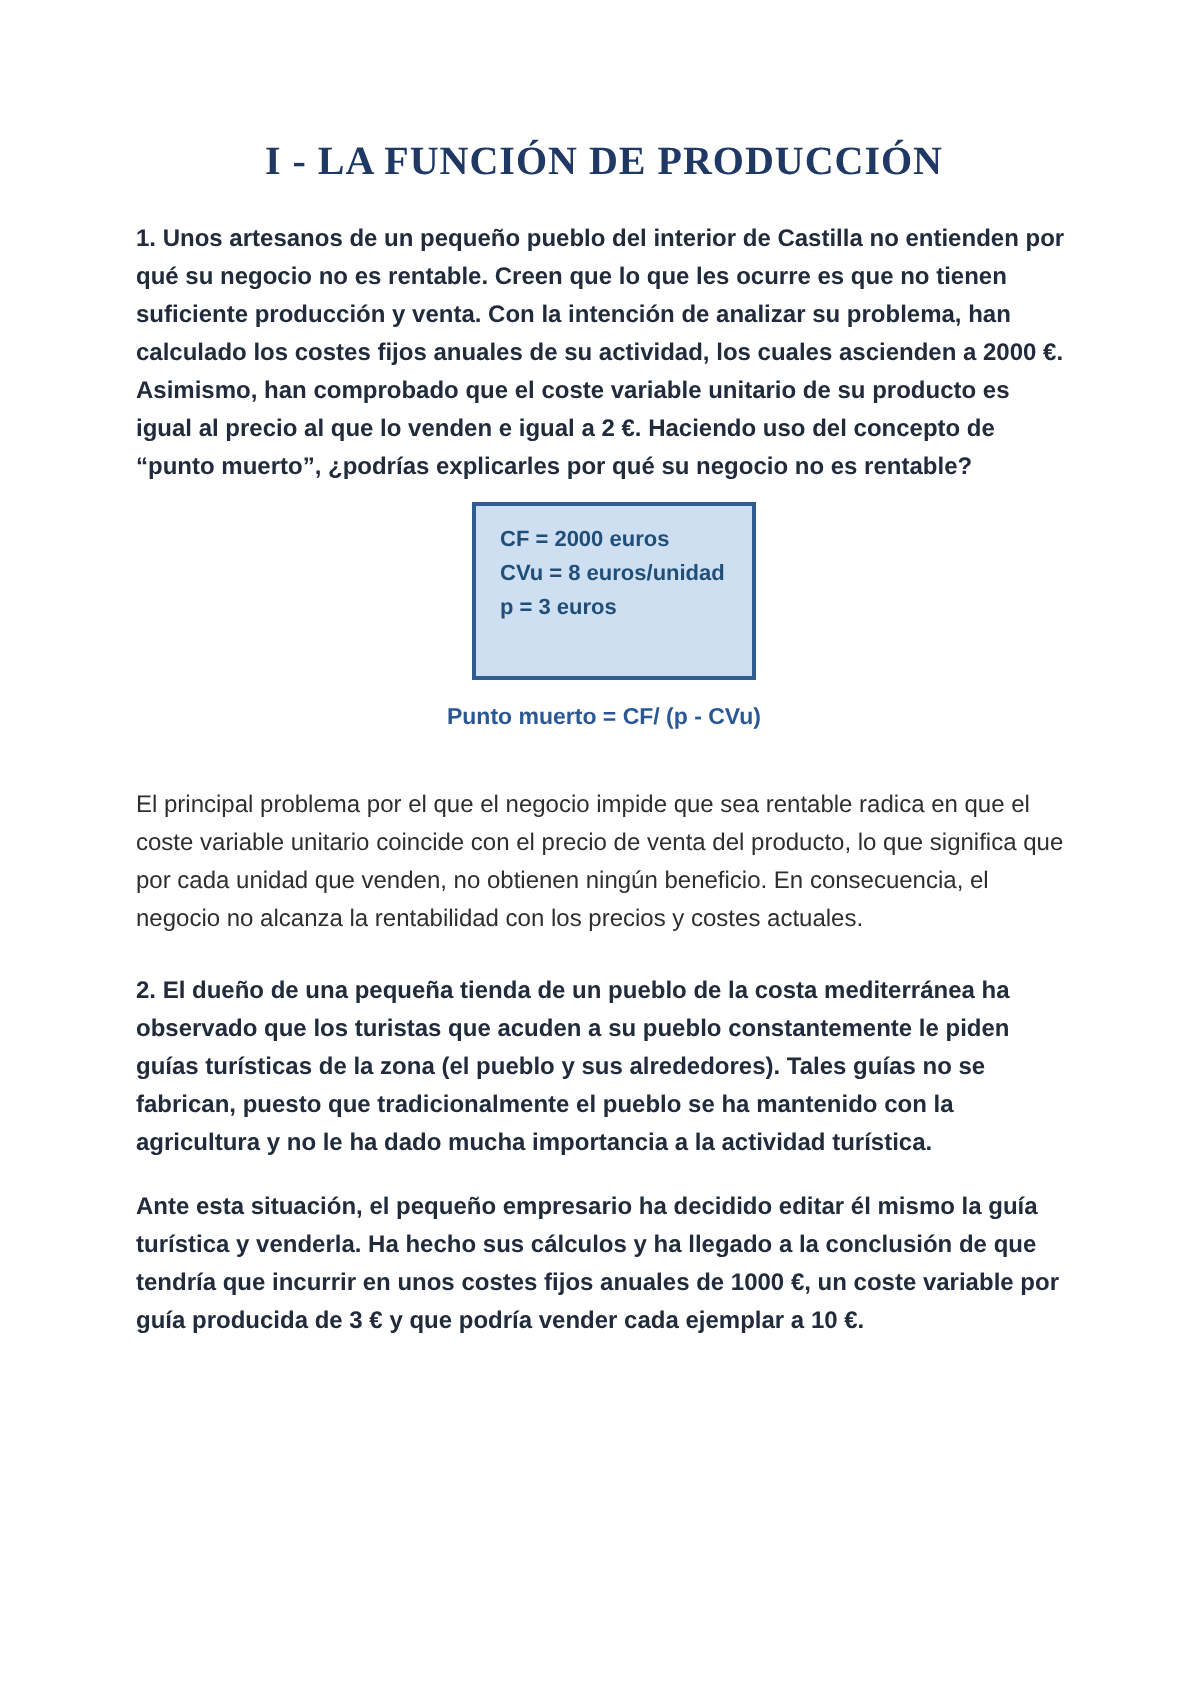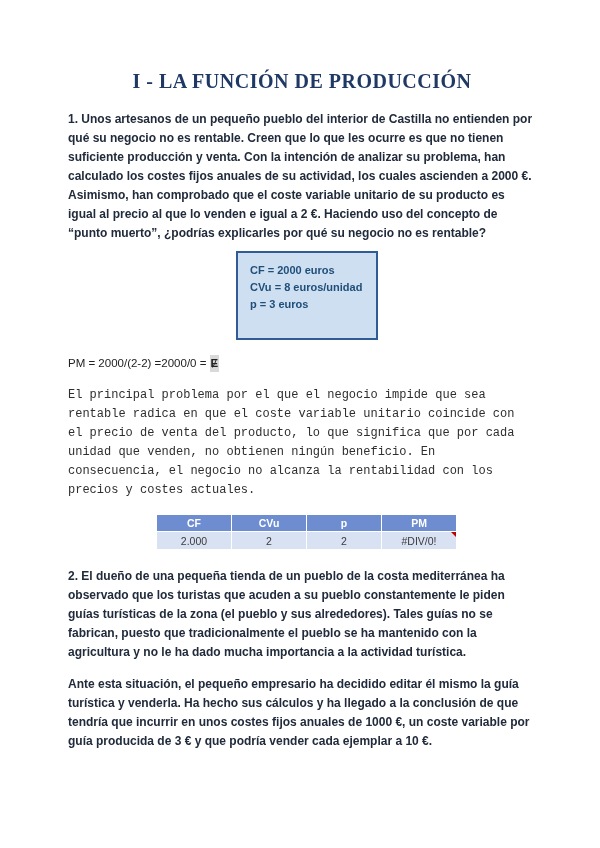--- a/index.html
+++ b/index.html
@@ -26,21 +26,21 @@
     font-size:12px;
     line-height:19px;
     color:#2e2e2e;
     text-align:left;
   }
   .para.bold{
     font-weight:bold;
     color:#212b3b;
   }
   .para + .para{margin-top:13px;}
-  .para.gap-lg{margin-top:14px;font-family:Liberation Mono, monospace;}
+  .para.gap-lg{margin-top:28px;}
   .para.gap-md{margin-top:17px;}
   .formula-box{
     margin:8px 0 0 168px;
     display:inline-block;
     padding:9px 14px 25px 12px;
     background:var(--box-fill,#CEDFF1);
     border:2px solid var(--box-border,#2F5C93);
     font-size:11px;
     line-height:17px;
     font-weight:bold;
@@ -106,42 +106,24 @@
   <h1 class="title">I - LA FUNCIÓN DE PRODUCCIÓN</h1>
 
   <p class="para bold">1. Unos artesanos de un pequeño pueblo del interior de Castilla no entienden por qué su negocio no es rentable. Creen que lo que les ocurre es que no tienen suficiente producción y venta. Con la intención de analizar su problema, han calculado los costes fijos anuales de su actividad, los cuales ascienden a 2000 €. Asimismo, han comprobado que el coste variable unitario de su producto es igual al precio al que lo venden e igual a 2 €. Haciendo uso del concepto de “punto muerto”, ¿podrías explicarles por qué su negocio no es rentable?</p>
 
   <div class="formula-box">
     <div>CF = 2000 euros</div>
     <div>CVu = 8 euros/unidad</div>
     <div>p = 3 euros</div>
   </div>
 
+  <p class="break-even-formula">Punto muerto = CF/ (p - CVu)</p>
 
-  <p class="break-even-calc"><span>PM = 2000/(2-2) =2000/0 = </span><span class="result-chip">Ɇ</span></p>
 
   <p class="para gap-lg">El principal problema por el que el negocio impide que sea rentable radica en que el coste variable unitario coincide con el precio de venta del producto, lo que significa que por cada unidad que venden, no obtienen ningún beneficio. En consecuencia, el negocio no alcanza la rentabilidad con los precios y costes actuales.</p>
 
 
-  <table class="calc-table">
-    <thead>
-      <tr>
-        <th>CF</th>
-        <th>CVu</th>
-        <th>p</th>
-        <th>PM</th>
-      </tr>
-    </thead>
-    <tbody>
-      <tr>
-        <td>2.000</td>
-        <td>2</td>
-        <td>2</td>
-        <td><span>#DIV/0!</span><span class="comment-marker"></span></td>
-      </tr>
-    </tbody>
-  </table>
 
   <p class="para bold gap-md">2. El dueño de una pequeña tienda de un pueblo de la costa mediterránea ha observado que los turistas que acuden a su pueblo constantemente le piden guías turísticas de la zona (el pueblo y sus alrededores). Tales guías no se fabrican, puesto que tradicionalmente el pueblo se ha mantenido con la agricultura y no le ha dado mucha importancia a la actividad turística.</p>
 
   <p class="para bold">Ante esta situación, el pequeño empresario ha decidido editar él mismo la guía turística y venderla. Ha hecho sus cálculos y ha llegado a la conclusión de que tendría que incurrir en unos costes fijos anuales de 1000 €, un coste variable por guía producida de 3 € y que podría vender cada ejemplar a 10 €.</p>
 
 </div>
 
 </body></html>

